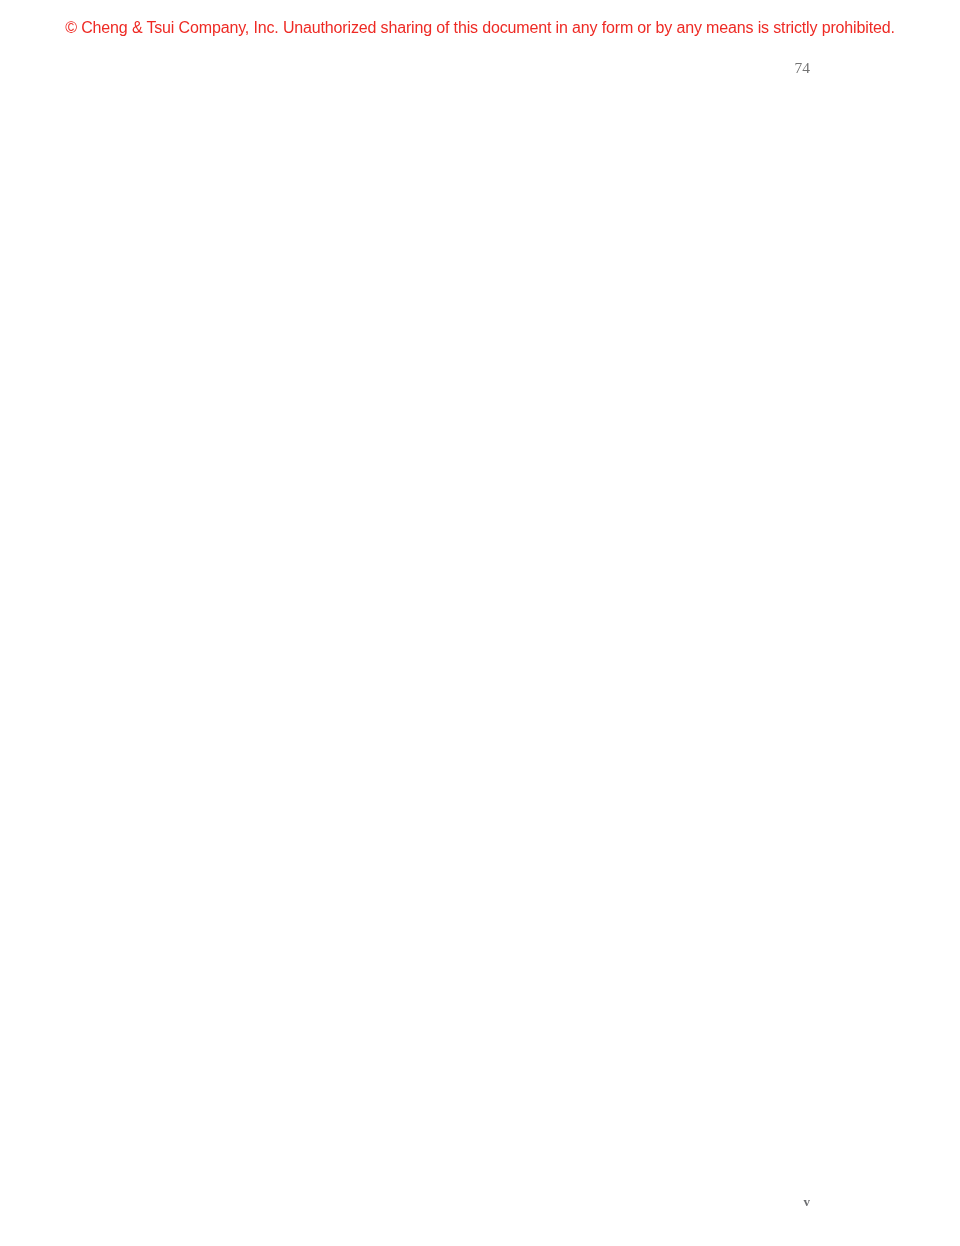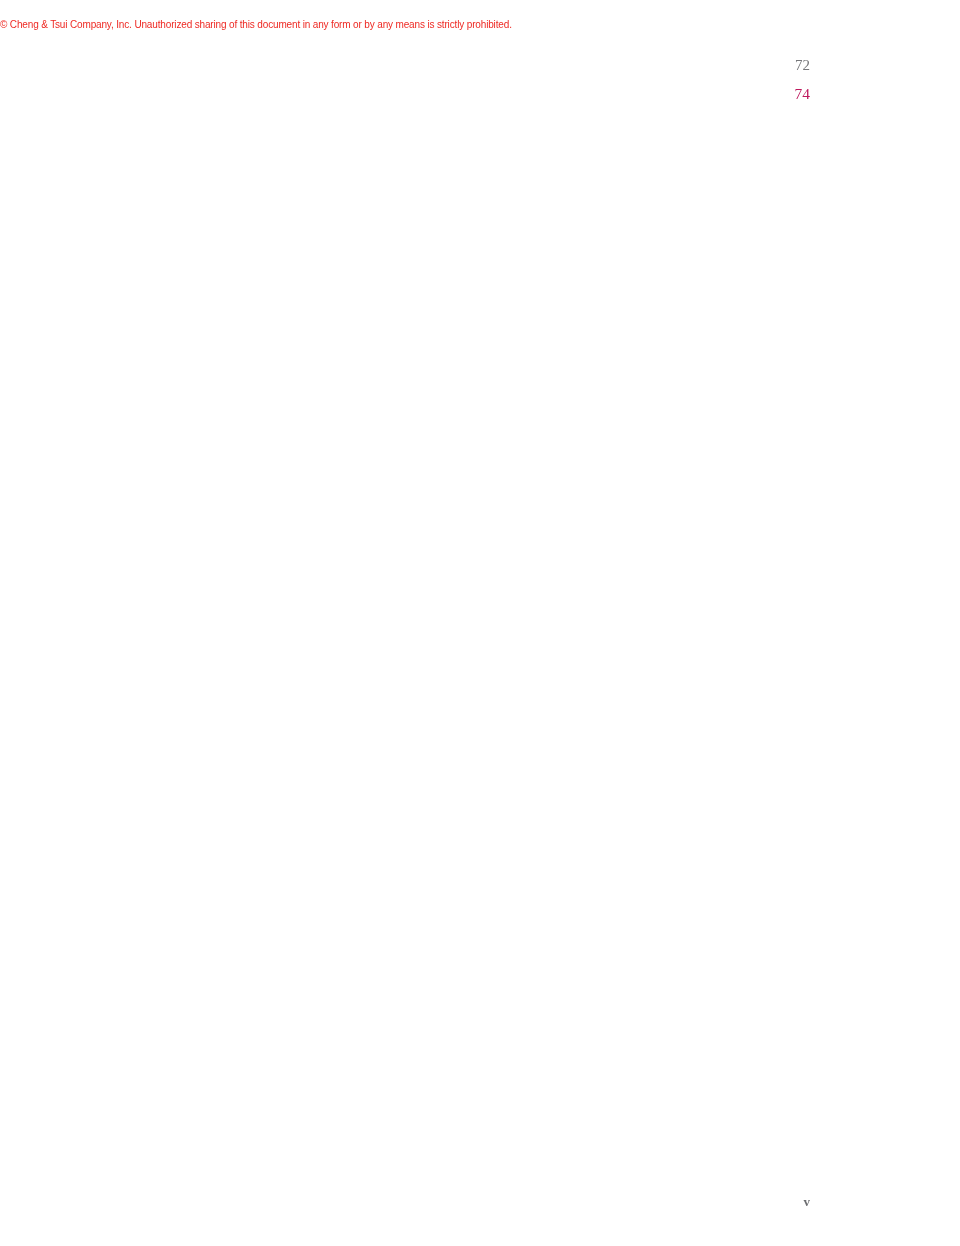--- a/index.html
+++ b/index.html
@@ -20,22 +20,23 @@
     inset: 0;
     background: #ffffff;
   }
 
   
   .copyright {
     position: absolute;
     left: 0;
     right: 0;
     top: 19px;
+    text-align: center;
     color: #ee2a24;
-    font-size: 10px;
+    font-size: 16px;
     font-family: "Liberation Sans", sans-serif;
     letter-spacing: -0.15px;
     white-space: nowrap;
   }
 
   
   .content {
     position: absolute;
     left: 178px;
     top: 56px;
@@ -147,22 +148,21 @@
     font-weight: bold;
     font-size: 15.6px;
     color: #58595b;
     line-height: 23.8px;
     letter-spacing: 0.05px;
   }
   .lvl1 .page {
     font-family: "Liberation Serif", serif;
     font-weight: normal;
     font-size: 15.5px;
-    color: #be185d;
-    margin-top: 26px;
+    color: #737373;
   }
   .lvl1 .leader::before { color: #b0b1b3; }
 
   
   .lvl2 {
     font-family: "Liberation Sans Narrow", "Liberation Sans", sans-serif;
     font-style: italic;
     font-size: 14.4px;
     color: #939497;
     line-height: 19.9px;

